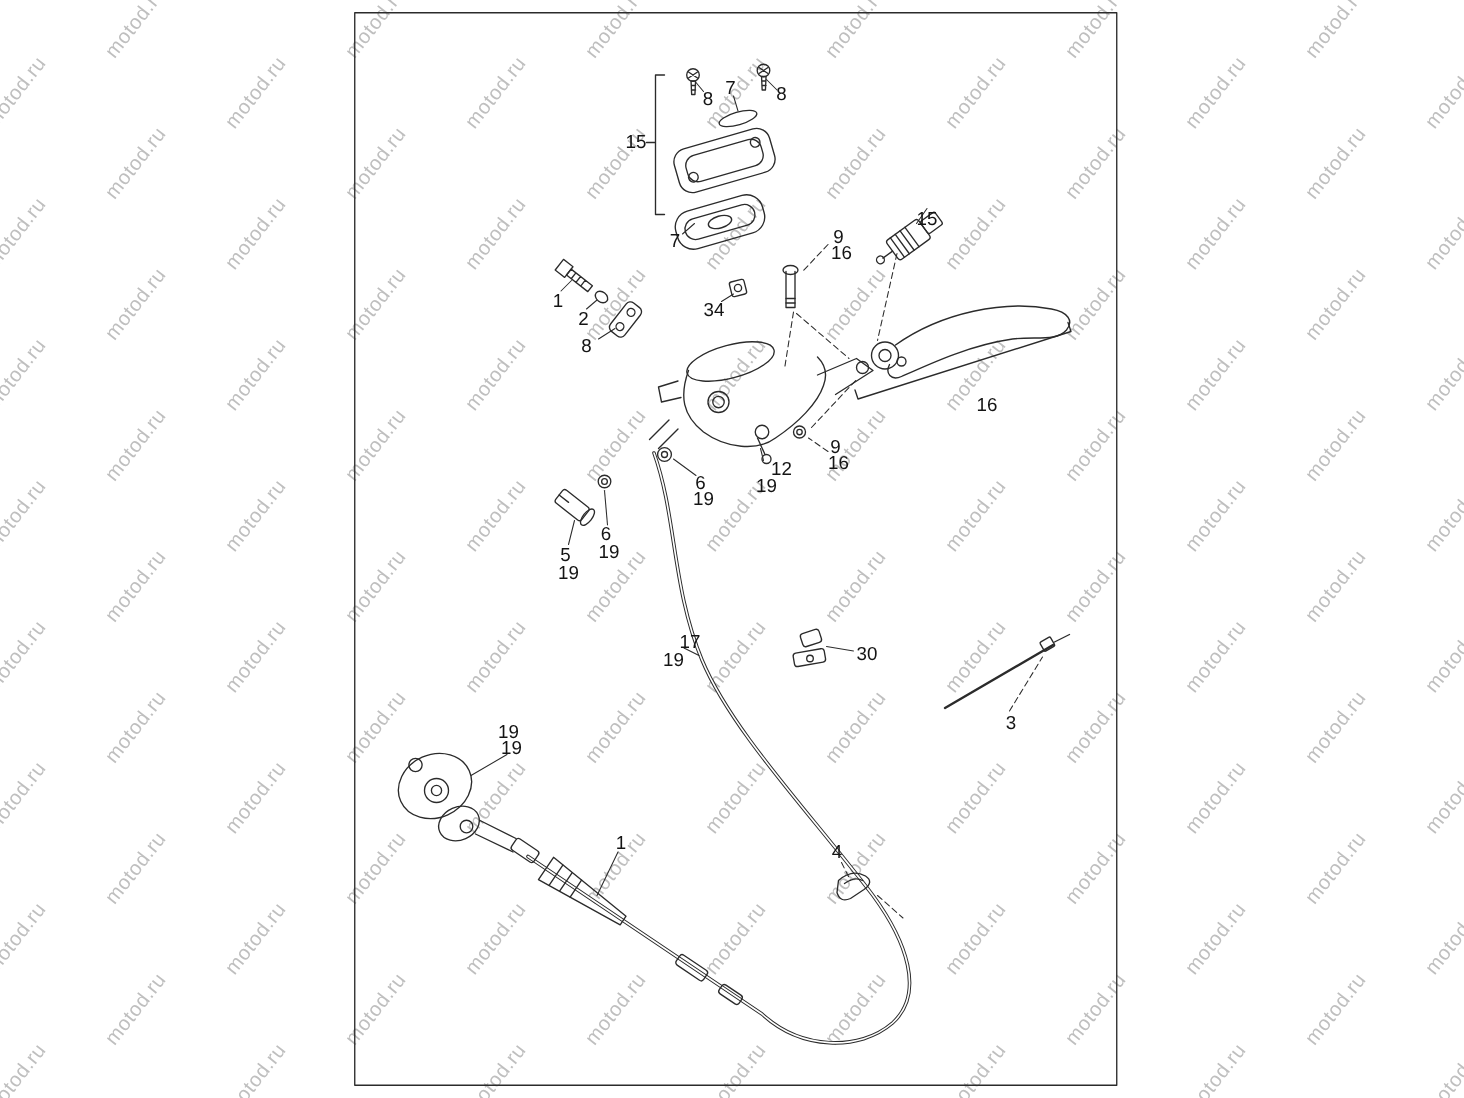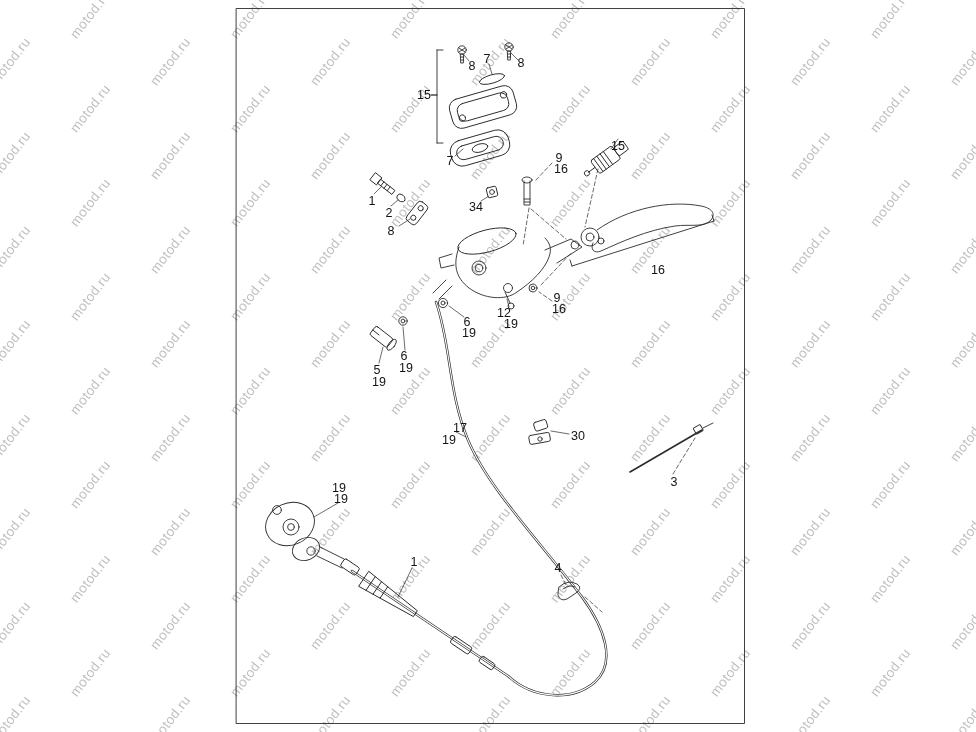--- a/index.html
+++ b/index.html
@@ -313,21 +313,21 @@
       <div class="callout" style="left: 618px; top: 146px;">15</div>
       <div class="callout" style="left: 559px; top: 158px;">9</div>
       <div class="callout" style="left: 561px; top: 169px;">16</div>
       <div class="callout" style="left: 372px; top: 201px;">1</div>
       <div class="callout" style="left: 389px; top: 213px;">2</div>
       <div class="callout" style="left: 391px; top: 231px;">8</div>
       <div class="callout" style="left: 476px; top: 207px;">34</div>
       <div class="callout" style="left: 658px; top: 270px;">16</div>
       <div class="callout" style="left: 557px; top: 298px;">9</div>
       <div class="callout" style="left: 559px; top: 309px;">16</div>
-      <div class="callout" style="left: 504px; top: 313px;">12</div>
+      <div class="callout" style="left: 521px; top: 313px;">12</div>
       <div class="callout" style="left: 511px; top: 324px;">19</div>
       <div class="callout" style="left: 467px; top: 322px;">6</div>
       <div class="callout" style="left: 469px; top: 333px;">19</div>
       <div class="callout" style="left: 404px; top: 356px;">6</div>
       <div class="callout" style="left: 406px; top: 368px;">19</div>
       <div class="callout" style="left: 377px; top: 370px;">5</div>
       <div class="callout" style="left: 379px; top: 382px;">19</div>
       <div class="callout" style="left: 460px; top: 428px;">17</div>
       <div class="callout" style="left: 449px; top: 440px;">19</div>
       <div class="callout" style="left: 578px; top: 436px;">30</div>

